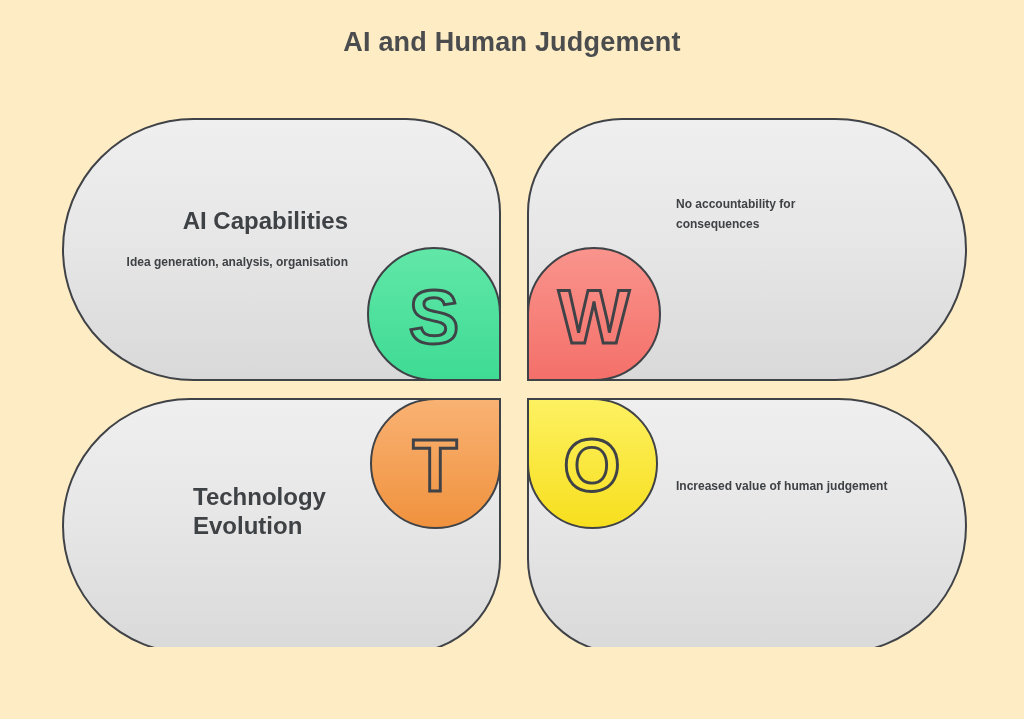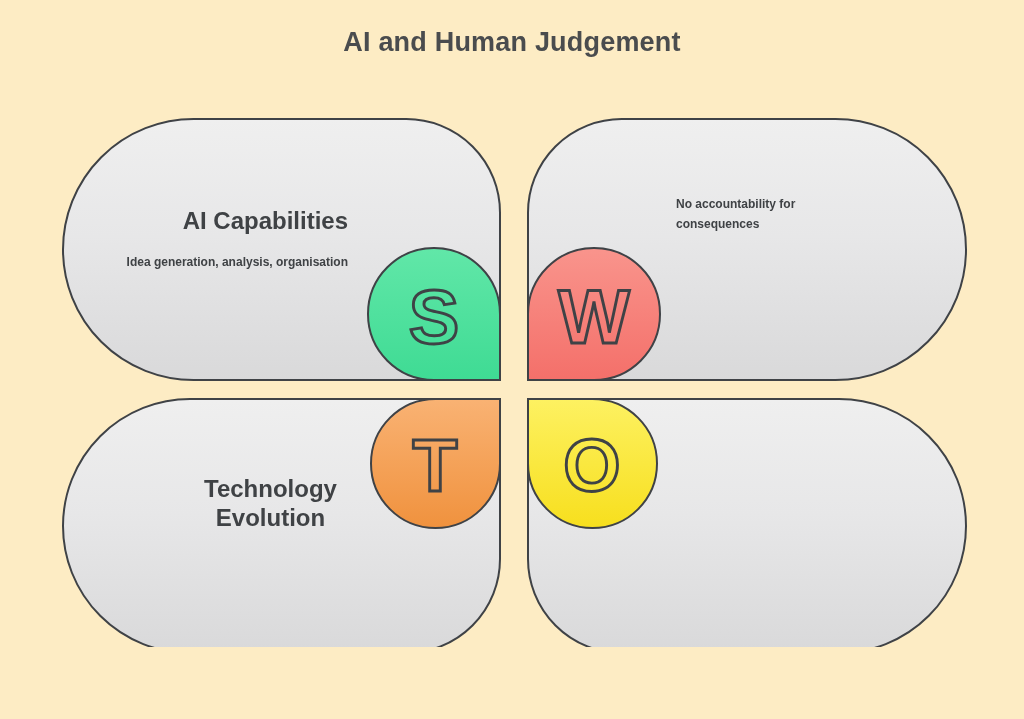--- a/index.html
+++ b/index.html
@@ -43,21 +43,21 @@
   .txt .desc{
     font-size:12px;
     font-weight:bold;
     line-height:20px;
   }
   .txt-tl{right:151px;top:86px;text-align:right;width:260px;}
   .txt-tl .desc{max-width:222px;margin-left:auto;}
   .txt-tr{left:147px;top:74px;text-align:left;width:230px;}
   .txt-tr .heading{max-width:190px;}
   .txt-tr .desc{max-width:200px;}
-  .txt-bl{right:151px;top:74px;text-align:center;width:260px;}
+  .txt-bl{right:151px;top:82px;text-align:left;width:260px;}
   .txt-bl .heading{max-width:155px;margin-left:auto;}
   .txt-bl .desc{max-width:245px;margin-left:auto;}
   .txt-br{left:147px;top:76px;text-align:left;width:240px;}
   .txt-br .heading{max-width:200px;}
   .txt-br .desc{max-width:235px;}
   .badge{
     position:absolute;
     border:2.5px solid #3f4246;
     box-sizing:border-box;
     display:flex;align-items:center;justify-content:center;
@@ -112,20 +112,21 @@
   </div>
 
   <div class="panel q-bl">
     <div class="txt txt-bl">
       <div class="heading">Technology Evolution</div>
     </div>
   </div>
 
   <div class="panel q-br">
     <div class="txt txt-br">
+      <div class="desc">Increased value of human judgement</div>
     </div>
   </div>
 
   <div class="badge badge-s">
     <svg viewBox="0 0 134 134">
       <text x="67" y="70" text-anchor="middle" dominant-baseline="central" font-size="78">S</text>
     </svg>
   </div>
 
   <div class="badge badge-w">

